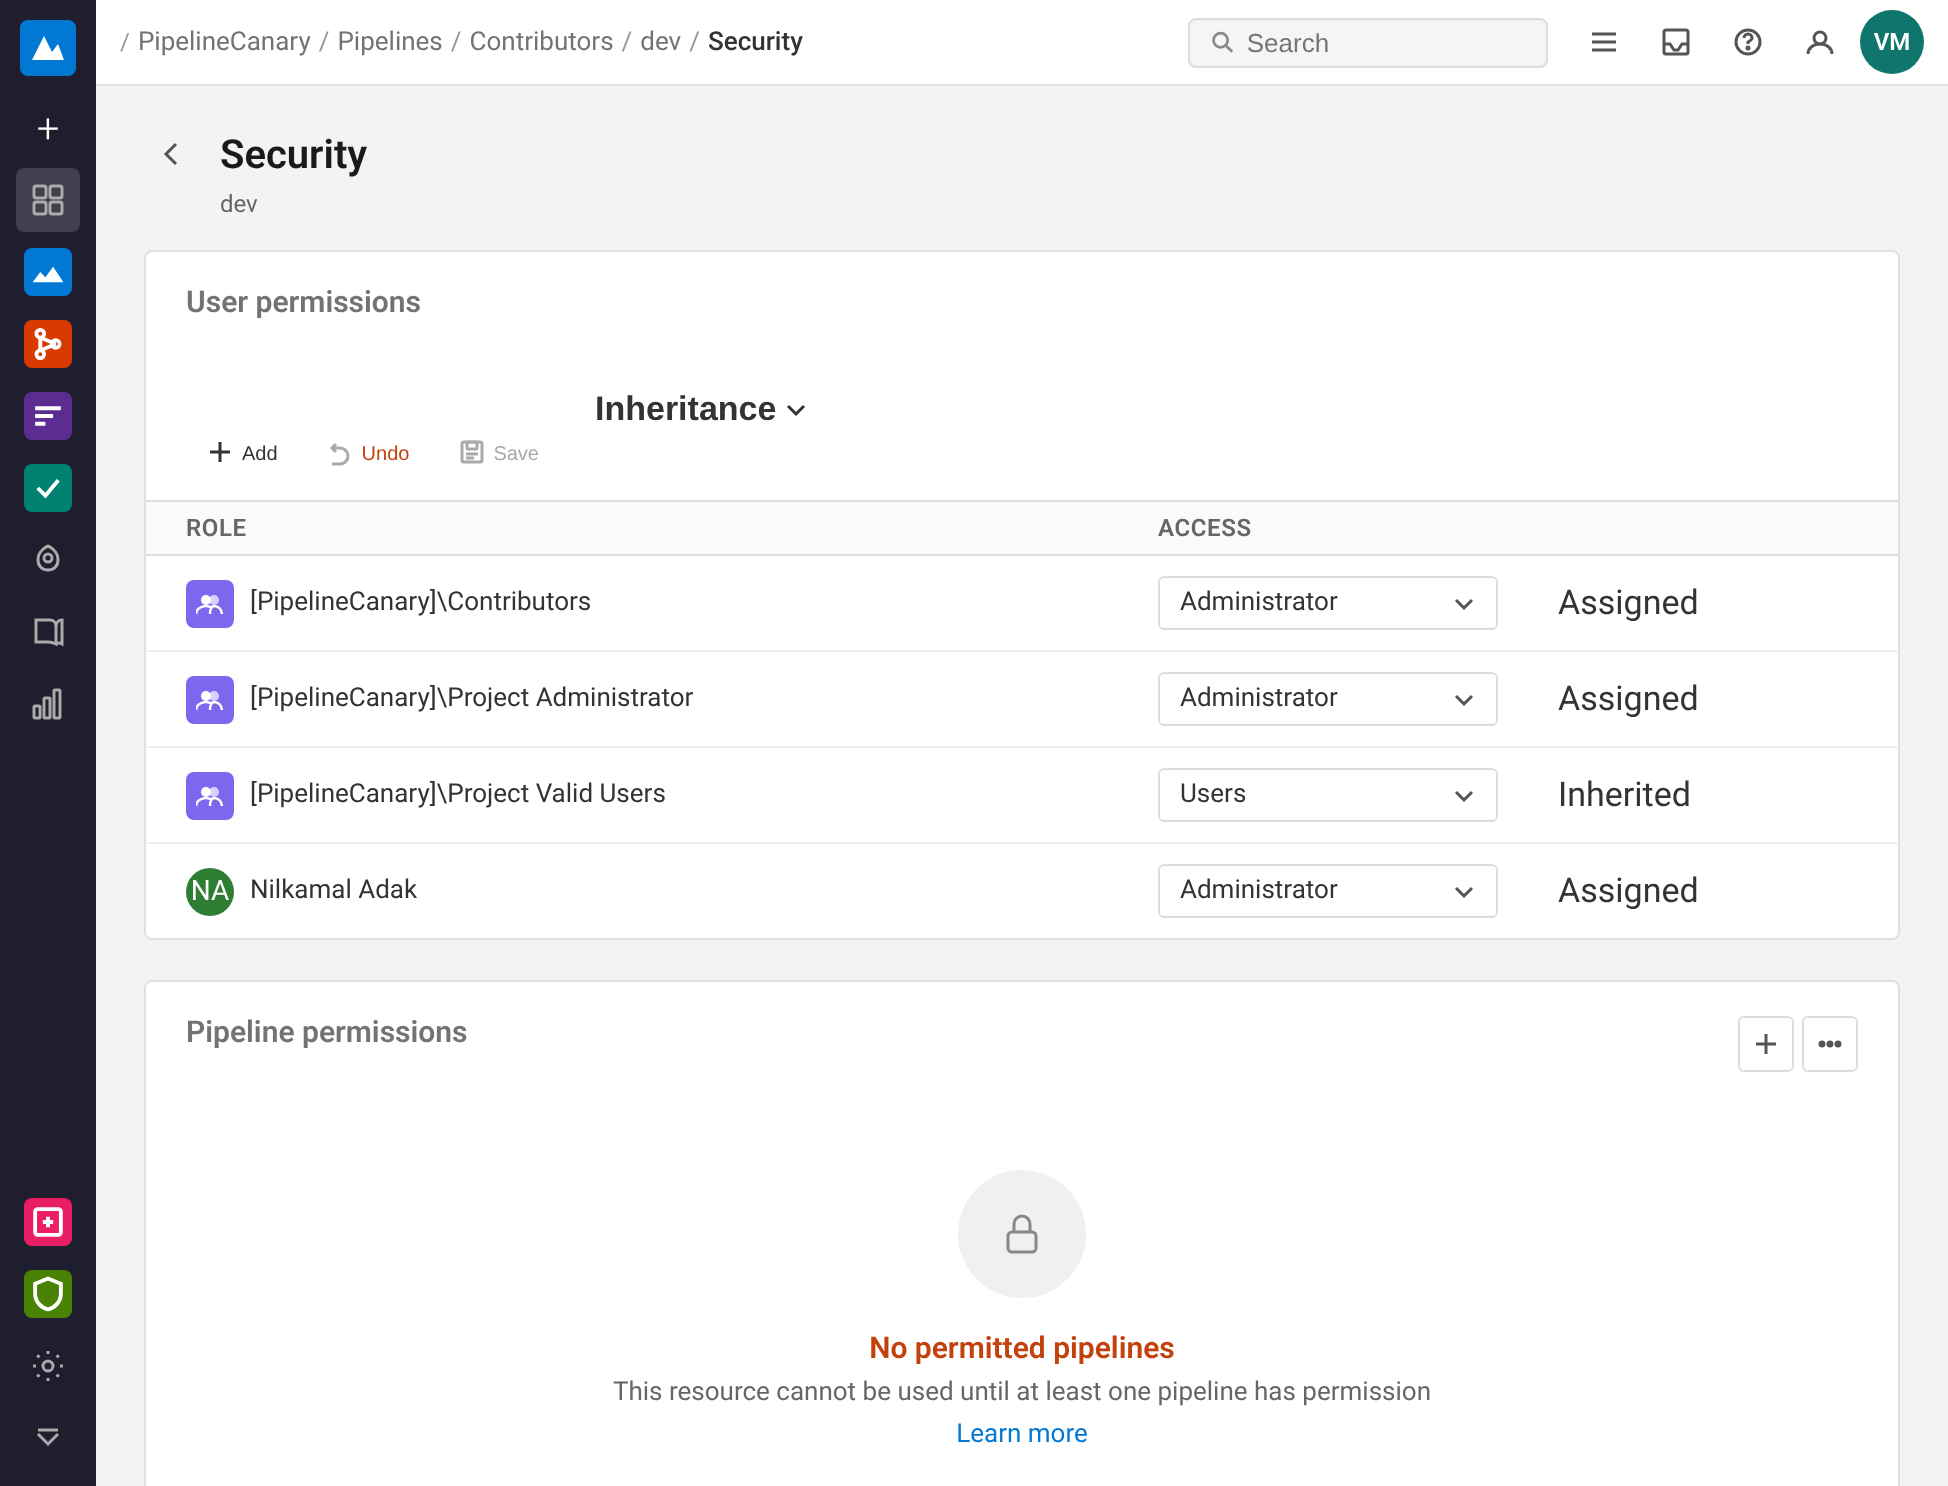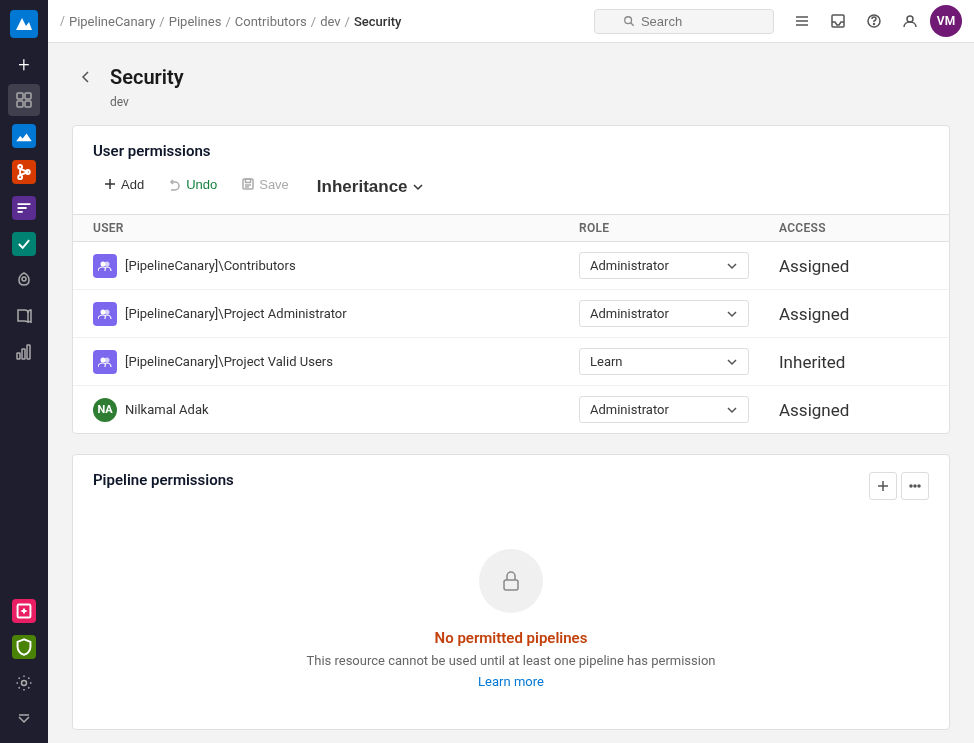--- a/index.html
+++ b/index.html
@@ -70,21 +70,21 @@
     .breadcrumb-sep { color: #999; }
     .breadcrumb-item { color: #737373; cursor: pointer; }
     .breadcrumb-item.last { color: #333; font-weight: 500; }
     .topnav-spacer { flex: 1; }
     .search-bar {
       display: flex;
       align-items: flex-start;
       background: #f5f5f5;
       border: 1px solid #ddd;
       border-radius: 4px;
-      padding: 4px 28px;
+      padding: 4px 10px;
       gap: 6px;
       width: 180px;
     }
     .search-bar input {
       border: none;
       background: transparent;
       outline: none;
       font-size: 13px;
       color: #333;
       width: 100%;
@@ -104,21 +104,21 @@
       justify-content: center;
       cursor: pointer;
       color: #555;
       background: transparent;
       border: none;
     }
     .avatar {
       width: 32px;
       height: 32px;
       border-radius: 50%;
-      background: #701a75;
+      background: #0f766e;
       color: white;
       font-size: 12px;
       font-weight: 600;
       display: flex;
       align-items: center;
       justify-content: center;
       cursor: pointer;
     }
 
     
@@ -167,43 +167,44 @@
       border: 1px solid #e0e0e0;
       margin-bottom: 20px;
       overflow: hidden;
     }
     .card-header {
       padding: 16px 20px 12px;
     }
     .card-title {
       font-size: 15px;
       font-weight: 600;
-      color: #0f172a;
+      color: #737373;
       margin-bottom: 12px;
     }
 
     
     .toolbar {
       display: flex;
       align-items: center;
       gap: 4px;
       margin-bottom: 0;
     }
     .toolbar-btn {
       display: flex;
-      align-items: flex-start;
+      align-items: flex-end;
       gap: 4px;
       padding: 5px 10px;
       border-radius: 3px;
       cursor: pointer;
-      font-size: 13px;
+      font-size: 10px;
       color: #333;
       background: transparent;
       border: none;
       height: 30px;
+      margin-top: 36px;
     }
     .toolbar-btn.disabled { color: #aaa; cursor: default; }
     .inheritance-btn {
       display: flex;
       align-items: center;
       gap: 4px;
       padding: 5px 10px;
       border-radius: 3px;
       cursor: pointer;
       font-size: 17px;
@@ -523,42 +524,41 @@
             <svg width="14" height="14" viewBox="0 0 14 14" fill="none" stroke="#333" stroke-width="1.5">
               <path d="M7 2V12M2 7H12"></path>
             </svg>
             <span>Add</span>
           </button>
           <button class="toolbar-btn disabled">
             <svg width="14" height="14" viewBox="0 0 14 14" fill="none" stroke="#aaa" stroke-width="1.5">
               <path d="M3 5H7C9.2 5 11 6.8 11 9C11 11.2 9.2 13 7 13H3"></path>
               <path d="M5 3L3 5L5 7"></path>
             </svg>
-            <span style="color:#15803d;">Undo</span>
+            <span style="color:#c2410c;">Undo</span>
           </button>
           <button class="toolbar-btn disabled">
             <svg width="14" height="14" viewBox="0 0 14 14" fill="none" stroke="#aaa" stroke-width="1.5">
               <rect x="2" y="2" width="10" height="10" rx="1"></rect>
               <rect x="4.5" y="2" width="5" height="3.5" rx="0.5"></rect>
               <path d="M4 8H10M4 10H8"></path>
             </svg>
             <span style="color:#aaa;">Save</span>
           </button>
           <button class="inheritance-btn">
             <span>Inheritance</span>
             <svg width="12" height="12" viewBox="0 0 12 12" fill="none" stroke="#333" stroke-width="1.5">
               <path d="M2 4L6 8L10 4"></path>
             </svg>
           </button>
         </div>
       </div>
 
       <div class="table-container">
         <div class="table-header">
-          <div class="table-header-cell">User</div>
           <div class="table-header-cell">Role</div>
           <div class="table-header-cell">Access</div>
         </div>
 
         <div class="table-row">
           <div class="user-cell">
             <div class="user-avatar group" style="background:#7B68EE;">
               <svg width="14" height="14" viewBox="0 0 14 14" fill="none">
                 <circle cx="5" cy="5" r="2.5" fill="white"></circle>
                 <circle cx="9" cy="5" r="2.5" fill="white" opacity="0.7"></circle>
@@ -604,32 +604,32 @@
               <svg width="14" height="14" viewBox="0 0 14 14" fill="none">
                 <circle cx="5" cy="5" r="2.5" fill="white"></circle>
                 <circle cx="9" cy="5" r="2.5" fill="white" opacity="0.7"></circle>
                 <path d="M0 12C0 9.8 2.2 8 5 8C6 8 6.9 8.3 7.7 8.7" stroke="white" stroke-width="1.2"></path>
                 <path d="M7 12C7 9.8 7.8 8 9 8C11.2 8 13 9.8 13 12" stroke="white" stroke-width="1.2"></path>
               </svg>
             </div>
             <span>[PipelineCanary]\Project Valid Users</span>
           </div>
           <div class="role-select">
-            <span>Learn</span>
+            <span>Users</span>
             <svg width="12" height="12" viewBox="0 0 12 12" fill="none" stroke="#555" stroke-width="1.5">
                 <path d="M2 4L6 8L10 4"></path>
               </svg>
           </div>
           <div class="access-cell">Inherited</div>
         </div>
 
         <div class="table-row">
           <div class="user-cell">
             <div class="user-avatar" style="background:#2E7D32; border-radius:50%;">
-              <span style="font-size:11px; font-weight:700; color:white;">NA</span>
+              <span style="font-size:14px; font-weight:400; color:white;">NA</span>
             </div>
             <span>Nilkamal Adak</span>
           </div>
           <div class="role-select">
             <span>Administrator</span>
             <svg width="12" height="12" viewBox="0 0 12 12" fill="none" stroke="#555" stroke-width="1.5">
                 <path d="M2 4L6 8L10 4"></path>
               </svg>
           </div>
           <div class="access-cell">Assigned</div>

